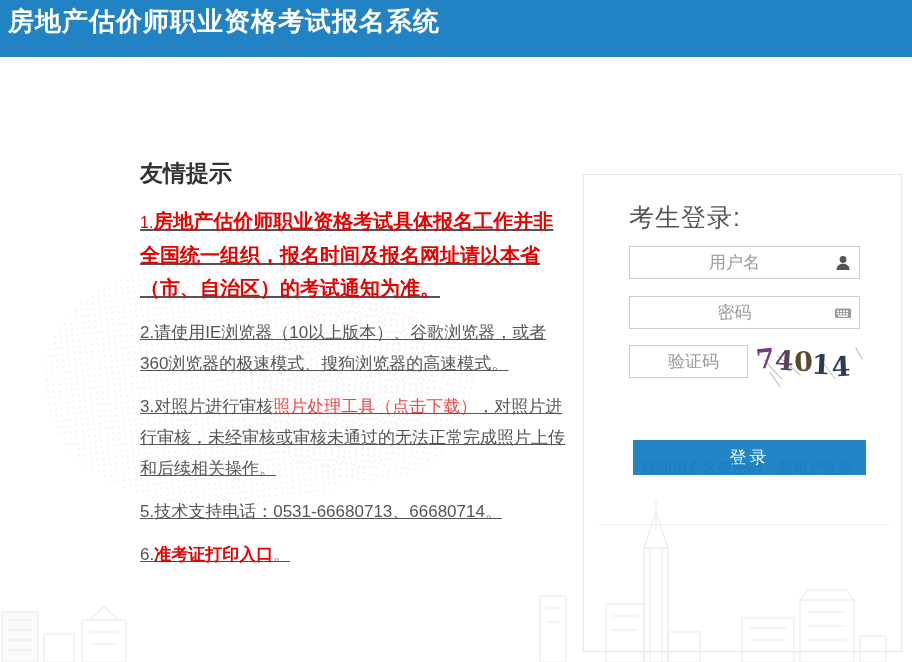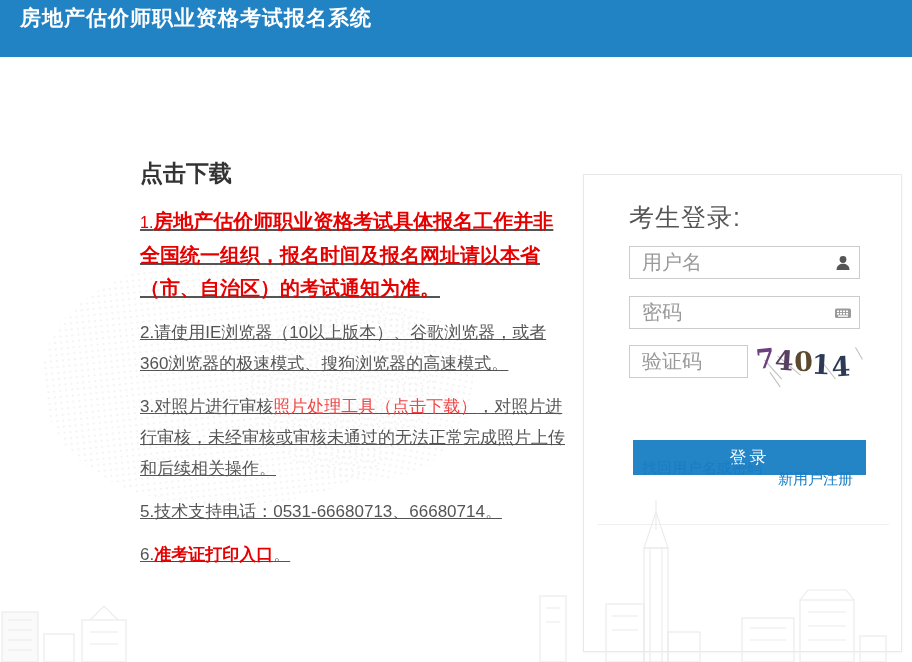--- a/index.html
+++ b/index.html
@@ -3,21 +3,21 @@
 <meta charset="utf-8">
 <style>
   * { margin:0; padding:0; box-sizing:border-box; }
   html,body { width:912px; height:662px; overflow:hidden; background:#fff;
     font-family:"Liberation Sans","DejaVu Sans",sans-serif; }
   .page { position:relative; width:912px; height:662px; background:#fff; }
 
   
   .header { position:absolute; left:0; top:0; width:912px; height:57px;
     background:#2182c4; z-index:4; }
-  .header h1 { color:#fff; font-size:21px; font-weight:bold; padding:4px 0 0 20px;
+  .header h1 { color:#fff; font-size:26px; font-weight:bold; padding:4px 0 0 8px;
     letter-spacing:1px; }
 
   
   .map-dots { position:absolute; z-index:1; pointer-events:none;
     background-image:radial-gradient(circle,#f1f1f1 1.1px,transparent 1.2px);
     background-size:6px 6px; opacity:.8; }
   .map-a { left:45px; top:255px; width:390px; height:250px;
     border-radius:45% 60% 50% 55%; transform:rotate(-6deg); }
   .map-b { left:250px; top:300px; width:220px; height:180px;
     border-radius:60% 40% 55% 50%; transform:rotate(10deg); }
@@ -35,22 +35,22 @@
     cursor:pointer; }
 
   
   .panel { position:absolute; left:583px; top:174px; width:319px; height:478px;
     background:#fff; border:1px solid #e8e8e8; box-shadow:0 1px 3px rgba(0,0,0,.04);
     z-index:5; }
   .panel h3 { position:absolute; left:45px; top:26px; font-size:25px;
     font-weight:400; color:#555; letter-spacing:1px; }
   .field { position:absolute; left:45px; width:231px; height:33px; }
   .field input { width:100%; height:100%; border:1px solid #ccc; outline:none;
-    font-size:20px; color:#333; padding:0 32px 0 12px;
-    font-family:"Liberation Sans","DejaVu Sans",sans-serif; }
+    font-size:17px; color:#333; padding:0 32px 0 12px;
+    font-family:"Liberation Sans","DejaVu Sans",sans-serif;text-align:center; }
   .field input::placeholder { color:#999; }
   .f-user { top:71px; }
   .f-pass { top:121px; }
   .f-code { top:170px; width:119px; }
   .f-code input { padding-right:2px; }
   .field .ico { position:absolute; right:8px; top:8px; width:18px; height:18px; }
 
   .captcha { position:absolute; left:172px; top:160px; width:110px; height:56px;
     cursor:pointer; overflow:visible; }
   .captcha .digits { position:absolute; left:0; top:8px; display:flex;
@@ -68,38 +68,38 @@
   .n4 { left:60px; top:34px; width:24px; transform:rotate(52deg); }
   .n5 { left:96px; top:18px; width:14px; transform:rotate(60deg); }
 
   .login-btn { position:absolute; left:49px; top:241px; width:233px; height:35px;
     background:#2384c6; color:#fff; border:none; font-size:17px; letter-spacing:3px;
     cursor:pointer; font-family:"Liberation Sans","DejaVu Sans",sans-serif;margin-top:24px; }
   .panel-links { position:absolute; left:0; top:284px; width:100%; }
   .panel-links a { position:absolute; color:#1a7dc4; font-size:15px;
     text-decoration:none; cursor:pointer; white-space:nowrap; }
   .lk-recover { left:58px; }
-  .lk-register { left:194px;margin-top:11px; }
+  .lk-register { left:194px; }
   .panel-divider { position:absolute; left:14px; right:12px; top:349px; height:1px;
     background:#efefef; }
 </style>
 </head>
 <body>
 
 <div class="page">
 
   <div class="header">
     <h1>房地产估价师职业资格考试报名系统</h1>
   </div>
 
   <div class="map-dots map-a"></div>
   <div class="map-dots map-b"></div>
 
   <div class="tips">
-    <h2>点击下载</h2>
+    <h2>友情提示</h2>
 
     <p class="big"><span class="num-red">1.</span><span class="red-bold">房地产估价师职业资格考试具体报名工作并非全国统一组织，报名时间及报名网址请以本省（市、自治区）的考试通知为准。</span></p>
 
     <p><span>2.</span><span>请使用IE浏览器（10以上版本）、谷歌浏览器，或者360浏览器的极速模式、搜狗浏览器的高速模式。</span></p>
 
     <p><span>3.</span><span>对照片进行审核</span><a class="red-inline">照片处理工具（点击下载）</a><span>，对照片进行审核，未经审核或审核未通过的无法正常完成照片上传和后续相关操作。</span></p>
 
 
     <p><span>5.</span><span>技术支持电话：0531-66680713、66680714。</span></p>
 

